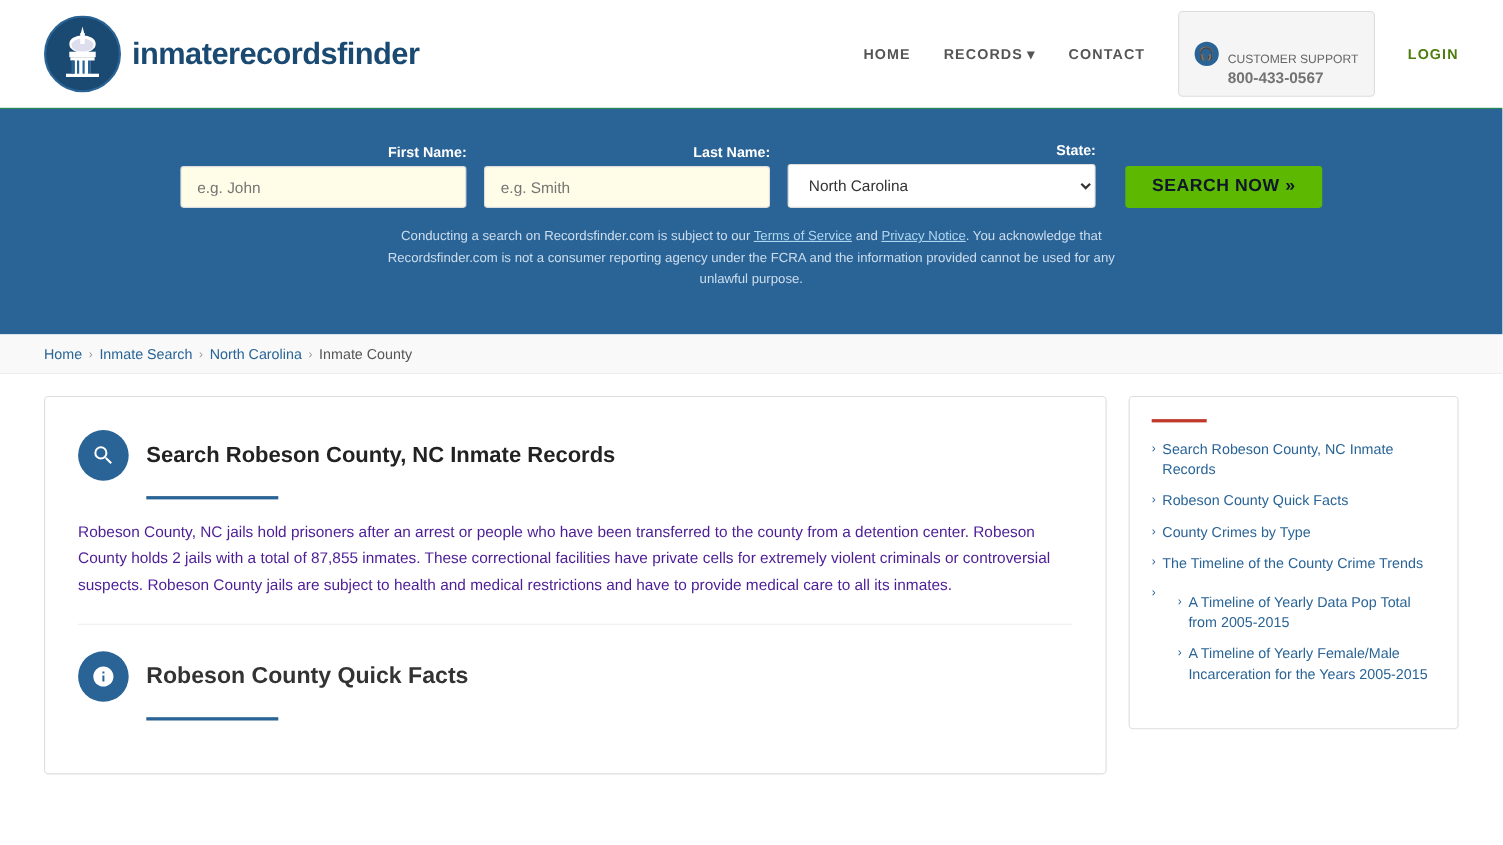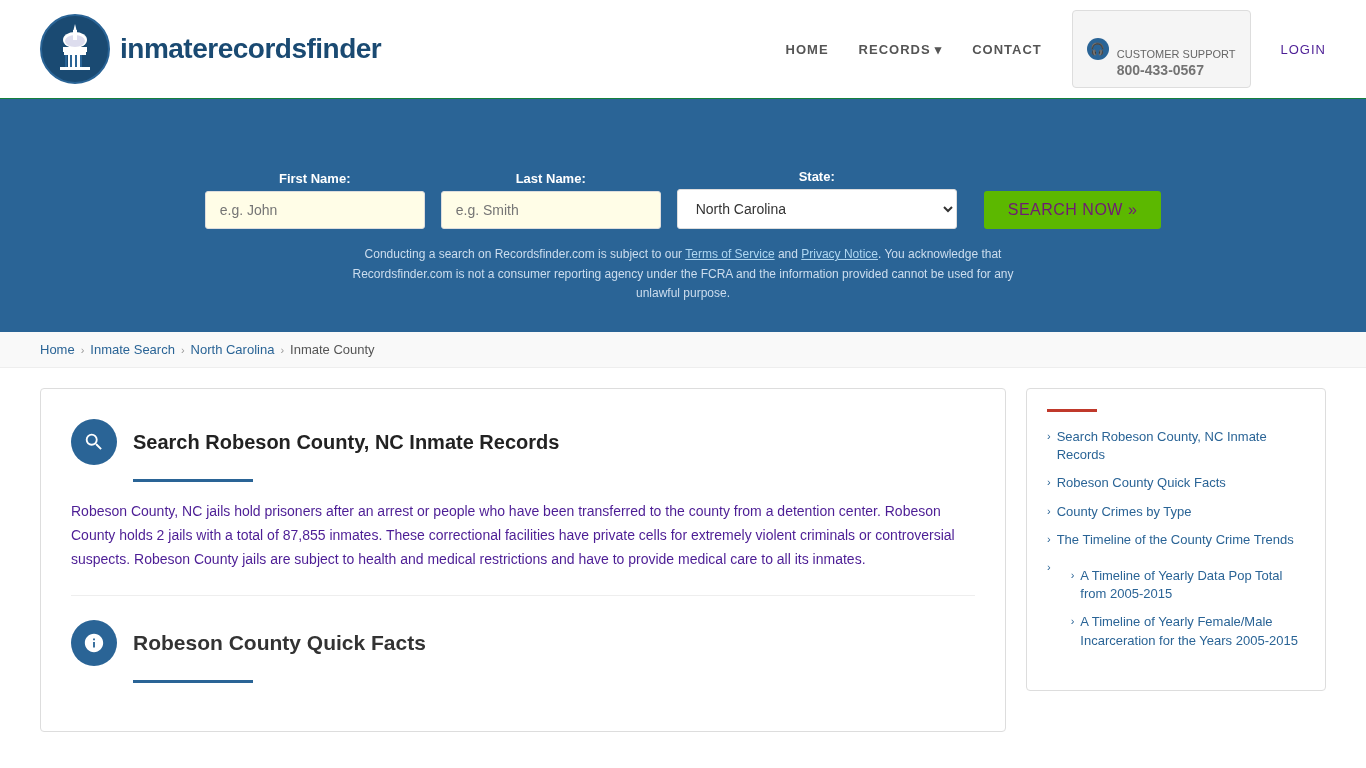--- a/index.html
+++ b/index.html
@@ -76,23 +76,23 @@
       color: #666;
       line-height: 1.3;
       margin-top: 28px;
     }
     .support-text strong {
       display: block;
       font-size: 14px;
       color: #737373;
     }
     .login-btn {
-      font-weight: 400;
+      font-weight: 700;
       font-size: 13px;
-      color: #4c1d95;
+      color: #4d7c0f;
       letter-spacing: 1px;
       cursor: pointer;
       text-transform: uppercase;
     }
 
     
     .search-banner {
       background: #2a6496;
       padding: 30px 40px 25px;
       text-align: center;
@@ -106,67 +106,66 @@
     .search-form {
       display: flex;
       align-items: flex-end;
       justify-content: center;
       gap: 16px;
       margin-bottom: 16px;
     }
     .form-group {
       display: flex;
       flex-direction: column;
-      align-items: center;
+      align-items: flex-end;
       gap: 5px;
-      margin-top: 40px;
     }
     .form-group label {
       color: #fff;
       font-size: 13px;
       font-weight: 600;
     }
     .form-input {
       background: #fffde7;
       border: 1px solid #ddd;
       border-radius: 3px;
       padding: 10px 14px;
       font-size: 14px;
       color: #999;
-      width: 220px;
+      width: 260px;
     }
     .form-select {
       background: #fff;
       border: 1px solid #ddd;
       border-radius: 3px;
       padding: 10px 14px;
       font-size: 14px;
       color: #333;
       width: 280px;
       appearance: auto;
     }
     .search-btn {
       background: #5cb800;
-      color: #701a75;
+      color: #0f172a;
       border: none;
       border-radius: 3px;
       padding: 10px 24px;
       font-size: 16px;
-      font-weight: 400;
+      font-weight: 700;
       cursor: pointer;
       white-space: nowrap;
       letter-spacing: 0.5px;
       margin-left: 11px;
     }
     .search-disclaimer {
       color: #cde;
       font-size: 12px;
       line-height: 1.6;
       max-width: 700px;
-      margin: 4px auto;
+      margin: 16px auto;
     }
     .search-disclaimer a {
       color: #aed6f1;
       text-decoration: underline;
     }
 
     
     .breadcrumb {
       padding: 10px 40px;
       background: #f9f9f9;

